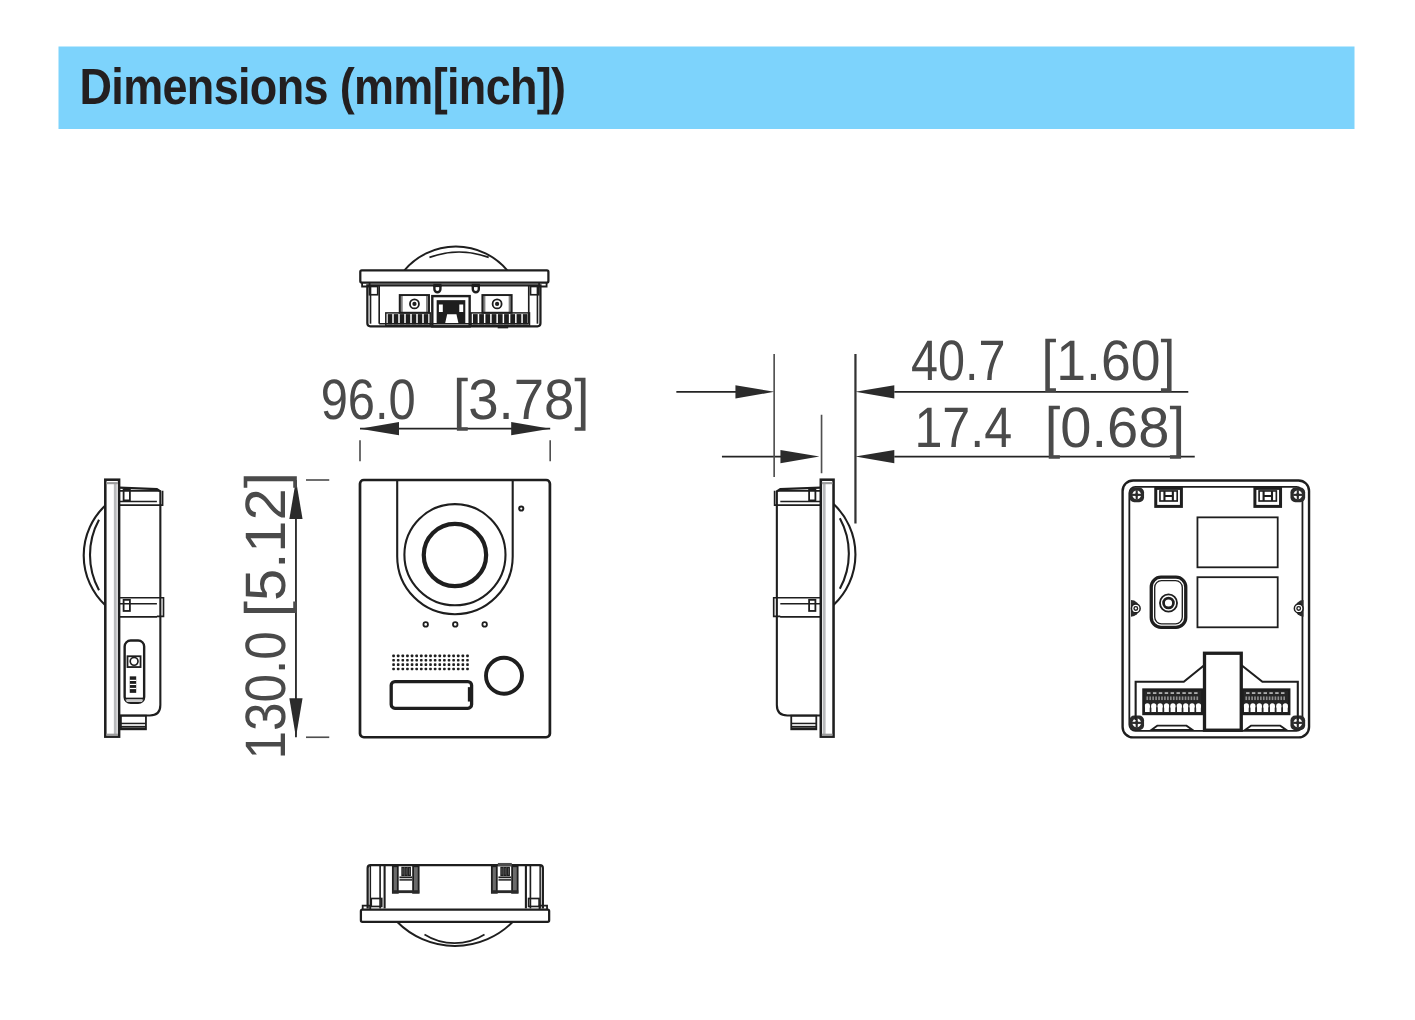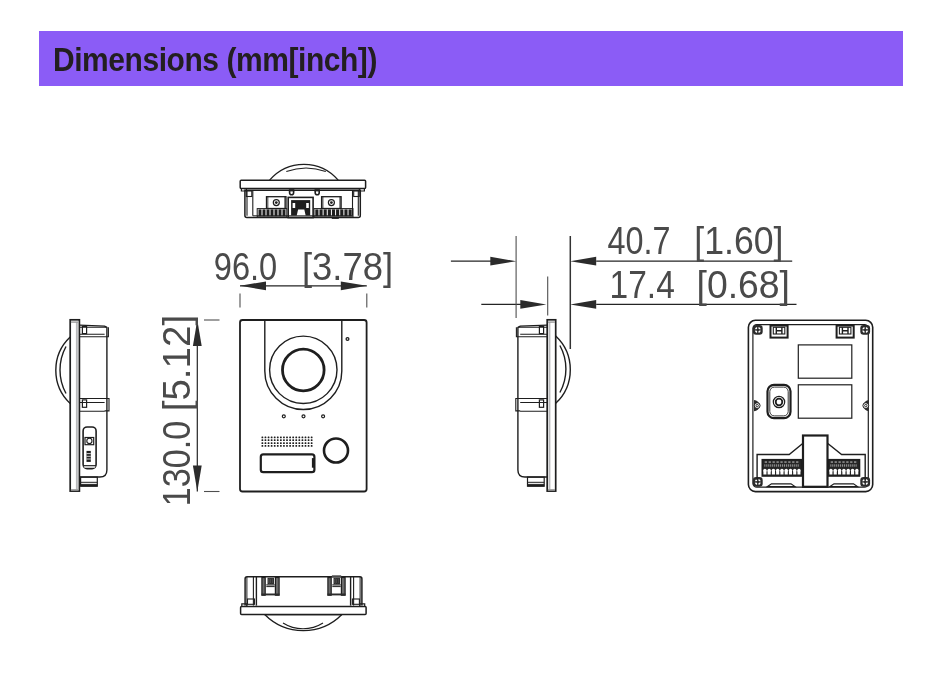--- a/index.html
+++ b/index.html
@@ -1,17 +1,17 @@
 <!DOCTYPE html>
 <html><head>
 <meta charset="utf-8">
 <style>
 html,body{margin:0;padding:0;background:#ffffff;width:943px;height:680px;overflow:hidden;}
 #page{position:relative;width:943px;height:680px;font-family:"Liberation Sans",sans-serif;}
-#hdr{position:absolute;left:38.5px;top:31px;width:864px;height:55px;background:#8b5cf6;}
+#hdr{position:absolute;left:38.5px;top:31px;width:864px;height:55px;background:#7dd3fc;}
 #hdr span{position:absolute;left:14.5px;top:50%;transform:translateY(-50%) scaleX(0.882);transform-origin:left center;font-size:34px;font-weight:bold;color:#231f20;letter-spacing:-0.5px;white-space:nowrap;}
 svg{position:absolute;left:0;top:0;}
 .k{stroke:#1e1e1e;fill:none;}
 .kf{fill:#1e1e1e;stroke:none;}
 .d{stroke:#4f4f4f;fill:none;stroke-width:1.1;}
 .dl{stroke:#242424;fill:none;stroke-width:1.2;}
 .df{fill:#2b2b2b;stroke:none;}
 text.dim{fill:#4a4a4a;font-size:38px;font-family:"Liberation Sans",sans-serif;}
 </style>
 </head>

